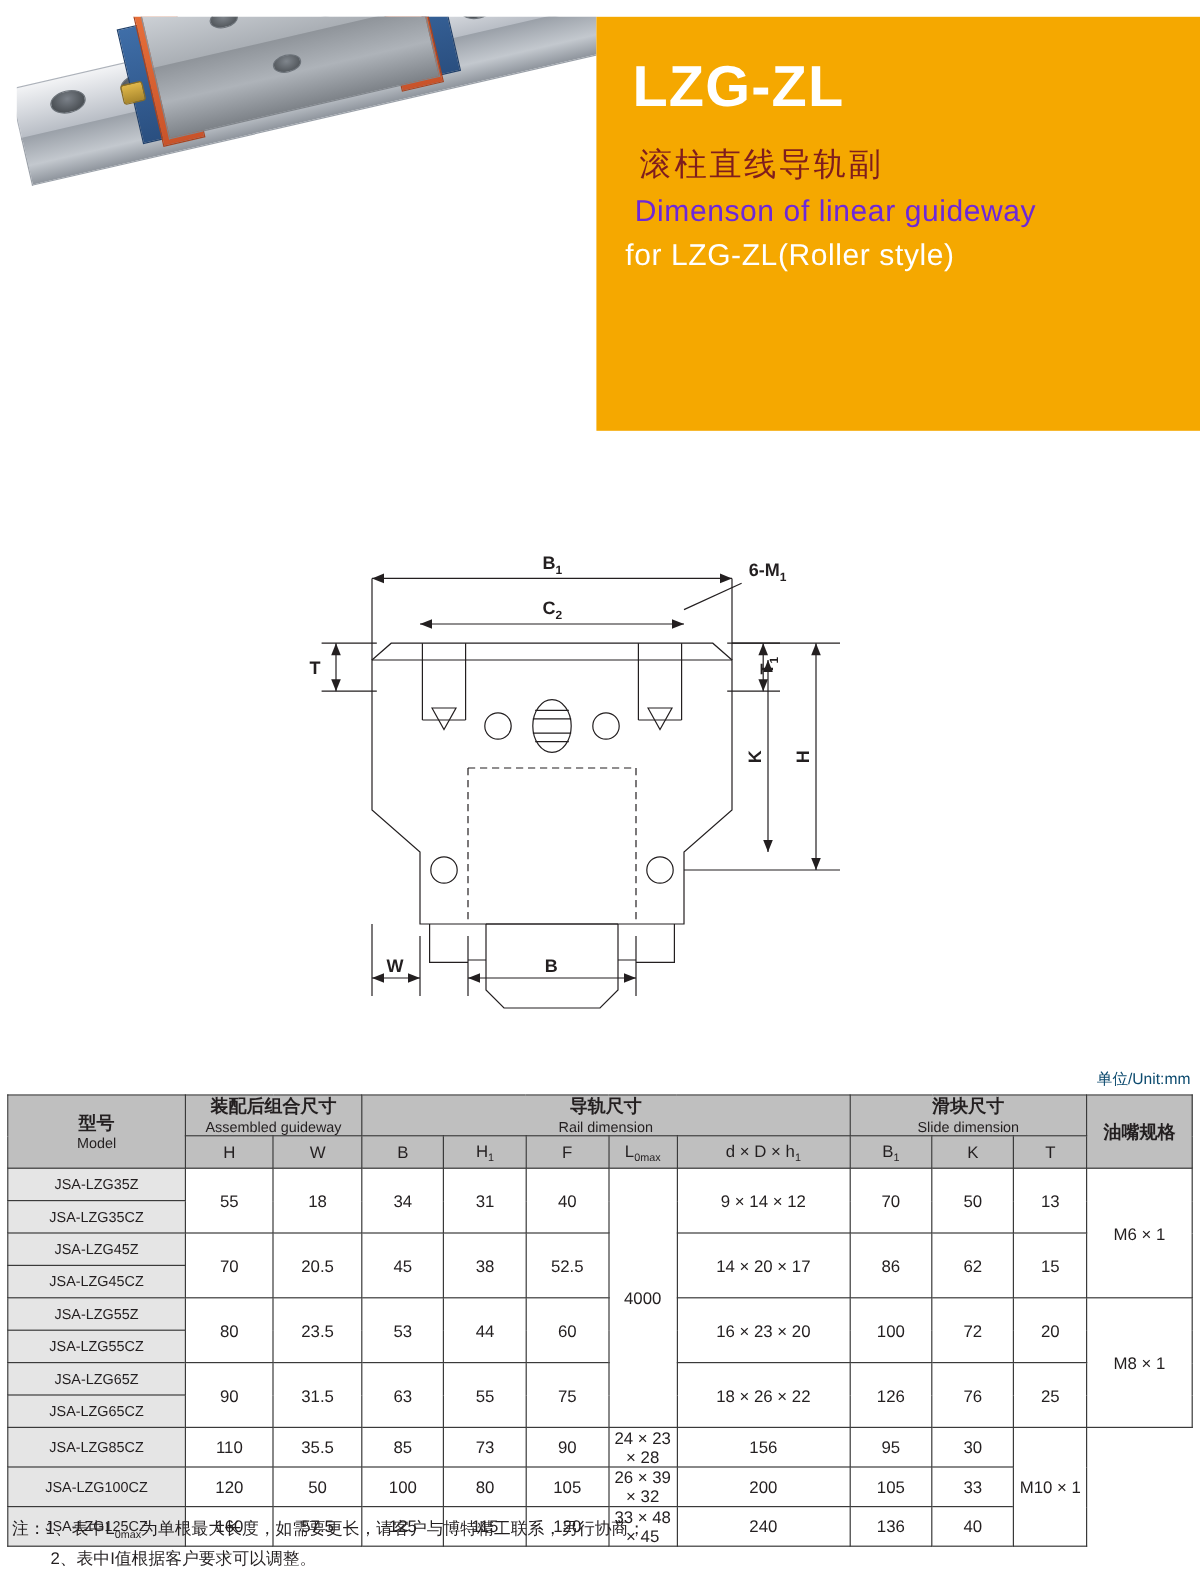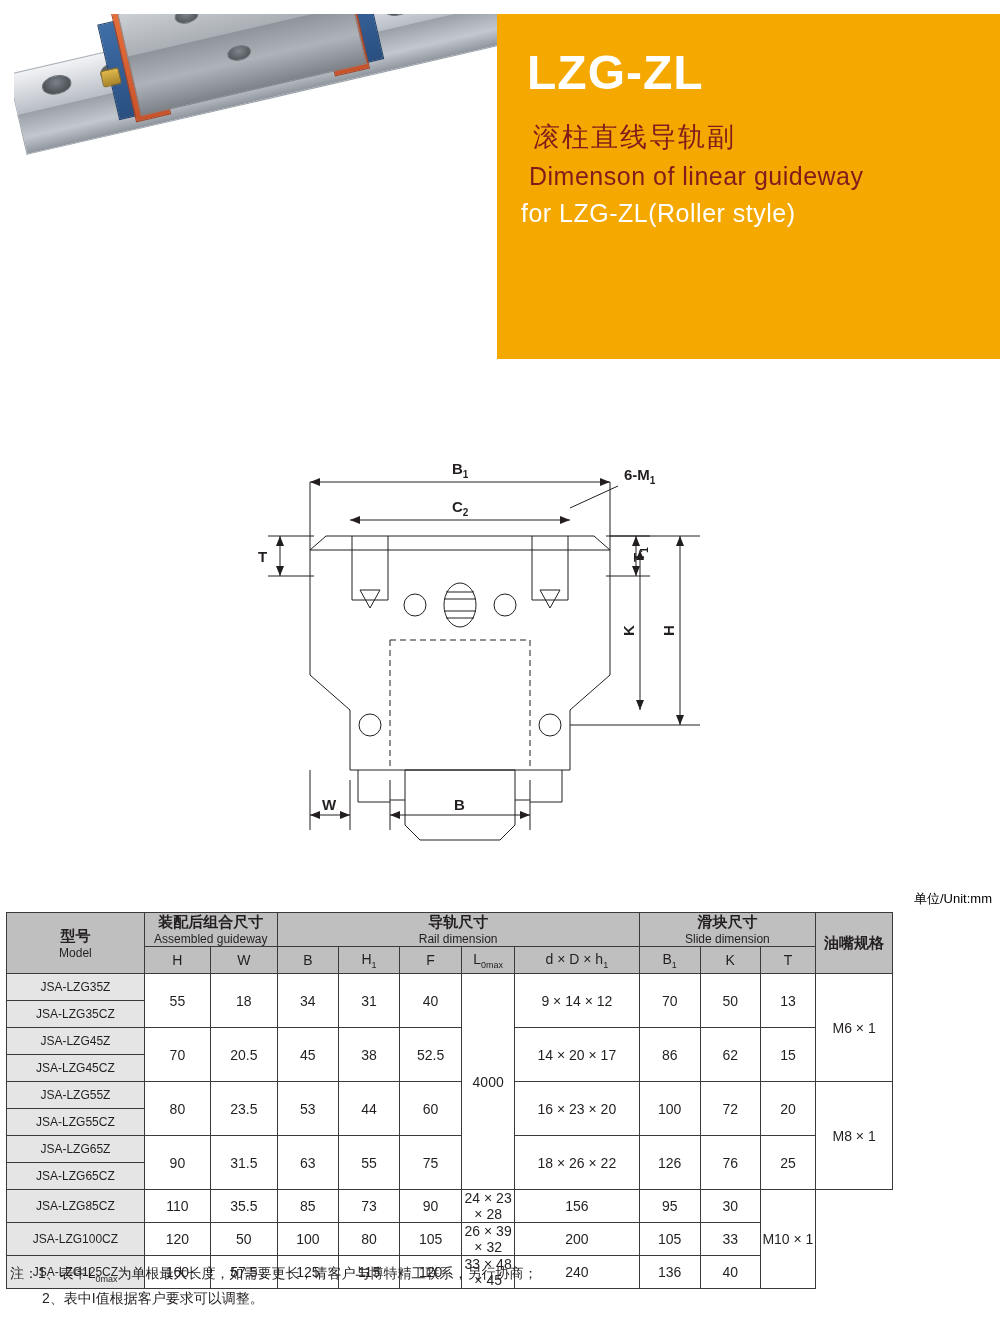--- a/index.html
+++ b/index.html
@@ -17,21 +17,21 @@
   .title-main{
     position:absolute;left:30px;top:35px;
     font-size:48px;font-weight:bold;color:#ffffff;letter-spacing:1px;line-height:1;
   }
   .title-cn{
     position:absolute;left:36px;top:105px;
     font-size:27px;color:#7f1d1d;letter-spacing:2px;
   }
   .title-en1{
     position:absolute;left:32px;top:148px;
-    font-size:25px;color:#7f1d1d;letter-spacing:.5px;
+    font-size:25px;color:#6d28d9;letter-spacing:.5px;
   }
   .title-en2{
     position:absolute;left:24px;top:185px;
     font-size:25px;color:#ffffff;letter-spacing:.5px;
   }
   
   .rail{
     position:absolute;left:-6px;top:60px;width:500px;height:215px;
     transform:rotate(-13deg);transform-origin:0 0;
   }
@@ -82,25 +82,25 @@
     background:linear-gradient(180deg,#e0b84b 0%,#a8862c 100%);border:1px solid #8a6c21;
   }
   .bolt{
     position:absolute;width:22px;height:13px;border-radius:50%;
     background:radial-gradient(ellipse at 50% 35%,#80868d 0%,#565b60 70%,#3a3e42 100%);
     border:1px solid #6d737a;
   }
   
   .diagram{position:absolute;left:240px;top:440px;width:520px;height:420px;}
   .unit-note{
-    position:absolute;right:8px;top:890px;font-size:13px;color:#000000;
+    position:absolute;right:8px;top:890px;font-size:13px;color:#0c4a6e;
   }
   
   table.spec{
-    position:absolute;left:6px;top:912px;width:887px;
+    position:absolute;left:6px;top:912px;width:988px;
     border-collapse:collapse;font-size:14px;
   }
   table.spec th, table.spec td{
     border:1px solid #3a3a3a;text-align:center;padding:0;height:26px;
   }
   .hdr-grey{background:#bfbfbf;font-weight:normal;color:#231f20;}
   .hdr-cn{font-size:15px;font-weight:bold;}
   .hdr-en{font-size:12px;}
   td.model{
     background:#e5e5e5;text-align:left;padding-left:8px;font-size:12px;white-space:nowrap;

